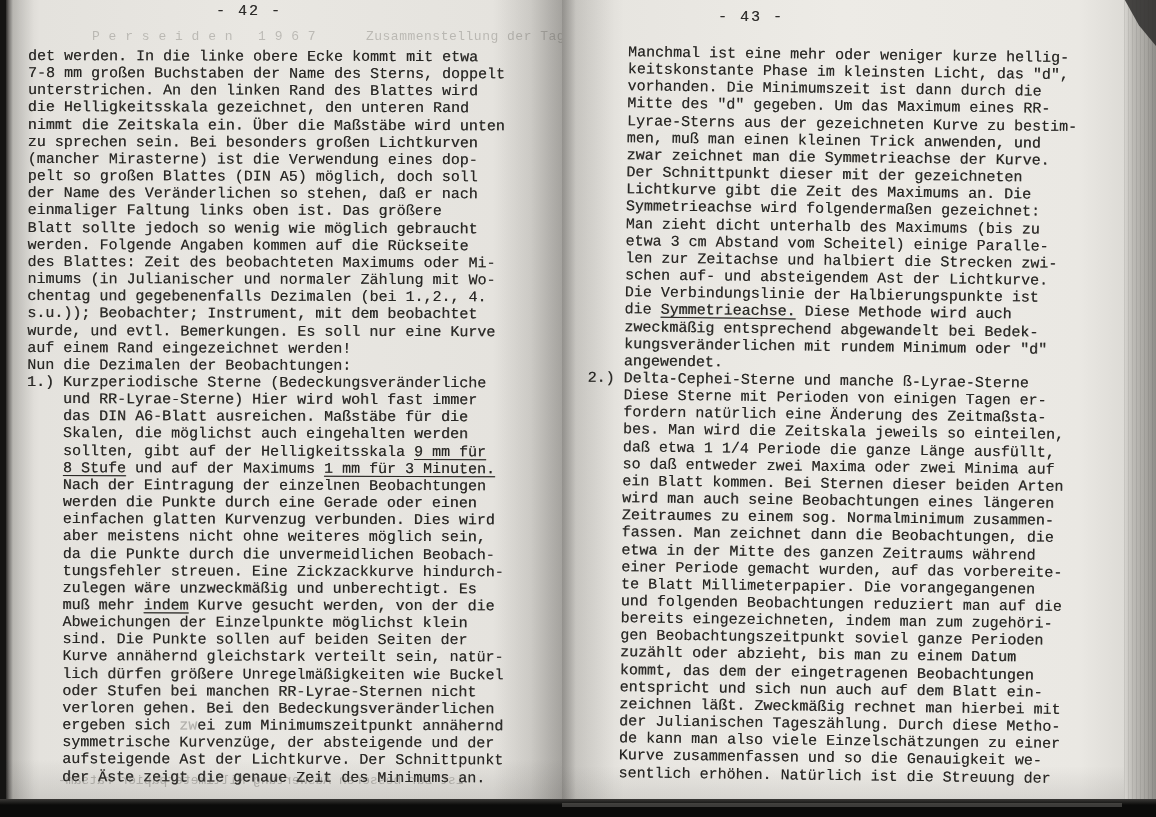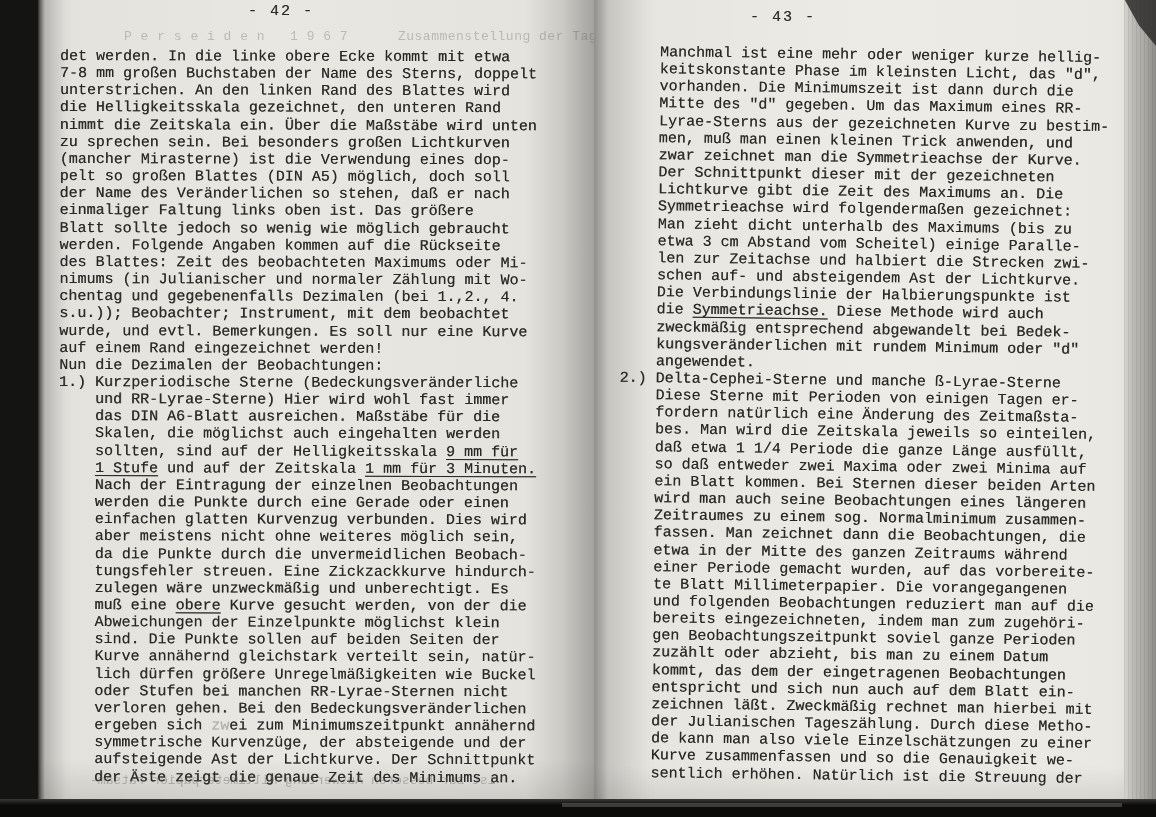--- a/index.html
+++ b/index.html
@@ -1,21 +1,21 @@
 <!DOCTYPE html>
 <html><head>
 <meta charset="utf-8">
 <style>
   html,body { margin:0; padding:0; background:#0e0e0d; }
   .spread {
     position:relative; width:1156px; height:817px; overflow:hidden;
     background:#141413;
     font-family:"Liberation Mono","DejaVu Sans Mono",monospace;
   }
-  .page { position:absolute; top:0;margin-left:32px; }
+  .page { position:absolute; top:0; }
   .page-left {
     left:6px; width:556px; height:799px;
     background:linear-gradient(90deg,#b7b5b0 0,#d4d2cd 10px,#e4e2dd 34px,#e9e7e2 45%,#e5e3de 88%,#d2d0cb 100%);
   }
   .page-left::before { 
     content:""; position:absolute; left:0; top:0; bottom:0; width:28px;
     background:linear-gradient(90deg,#2f2e2c 0,#767471 3px,#b9b7b2 7px,rgba(0,0,0,.08) 14px,rgba(0,0,0,0) 28px);
     pointer-events:none;
   }
   .page-left::after { 
@@ -105,30 +105,30 @@
         <div class="line ind-0"><span>nimums (in Julianischer und normaler Zählung mit Wo-</span></div>
         <div class="line ind-0"><span>chentag und gegebenenfalls Dezimalen (bei 1.,2., 4.</span></div>
         <div class="line ind-0"><span>s.u.)); Beobachter; Instrument, mit dem beobachtet</span></div>
         <div class="line ind-0"><span>wurde, und evtl. Bemerkungen. Es soll nur eine Kurve</span></div>
         <div class="line ind-0"><span>auf einem Rand eingezeichnet werden!</span></div>
         <div class="line ind-0"><span>Nun die Dezimalen der Beobachtungen:</span></div>
         <div class="line ind-0"><span>1.) Kurzperiodische Sterne (Bedeckungsveränderliche</span></div>
         <div class="line ind-1"><span>und RR-Lyrae-Sterne) Hier wird wohl fast immer</span></div>
         <div class="line ind-1"><span>das DIN A6-Blatt ausreichen. Maßstäbe für die</span></div>
         <div class="line ind-1"><span>Skalen, die möglichst auch eingehalten werden</span></div>
-        <div class="line ind-1"><span>sollten, sind auf der Helligkeitsskala </span><span class="u">9 mm für</span></div>
-        <div class="line ind-1"><span class="u">1 Stufe</span><span> und auf der Zeitskala </span><span class="u">1 mm für 3 Minuten.</span></div>
+        <div class="line ind-1"><span>sollten, gibt auf der Helligkeitsskala </span><span class="u">9 mm für</span></div>
+        <div class="line ind-1"><span class="u">8 Stufe</span><span> und auf der Maximums </span><span class="u">1 mm für 3 Minuten.</span></div>
         <div class="line ind-1"><span>Nach der Eintragung der einzelnen Beobachtungen</span></div>
         <div class="line ind-1"><span>werden die Punkte durch eine Gerade oder einen</span></div>
         <div class="line ind-1"><span>einfachen glatten Kurvenzug verbunden. Dies wird</span></div>
         <div class="line ind-1"><span>aber meistens nicht ohne weiteres möglich sein,</span></div>
         <div class="line ind-1"><span>da die Punkte durch die unvermeidlichen Beobach-</span></div>
         <div class="line ind-1"><span>tungsfehler streuen. Eine Zickzackkurve hindurch-</span></div>
         <div class="line ind-1"><span>zulegen wäre unzweckmäßig und unberechtigt. Es</span></div>
-        <div class="line ind-1"><span>muß eine </span><span class="u">obere</span><span> Kurve gesucht werden, von der die</span></div>
+        <div class="line ind-1"><span>muß mehr </span><span class="u">indem</span><span> Kurve gesucht werden, von der die</span></div>
         <div class="line ind-1"><span>Abweichungen der Einzelpunkte möglichst klein</span></div>
         <div class="line ind-1"><span>sind. Die Punkte sollen auf beiden Seiten der</span></div>
         <div class="line ind-1"><span>Kurve annähernd gleichstark verteilt sein, natür-</span></div>
         <div class="line ind-1"><span>lich dürfen größere Unregelmäßigkeiten wie Buckel</span></div>
         <div class="line ind-1"><span>oder Stufen bei manchen RR-Lyrae-Sternen nicht</span></div>
         <div class="line ind-1"><span>verloren gehen. Bei den Bedeckungsveränderlichen</span></div>
         <div class="line ind-1"><span>ergeben sich </span><span class="f">zw</span><span>ei zum Minimumszeitpunkt annähernd</span></div>
         <div class="line ind-1"><span>symmetrische Kurvenzüge, der absteigende und der</span></div>
         <div class="line ind-1"><span>aufsteigende Ast der Lichtkurve. Der Schnittpunkt</span></div>
         <div class="line ind-1"><span>der Äste zeigt die genaue Zeit des Minimums an.</span></div>

